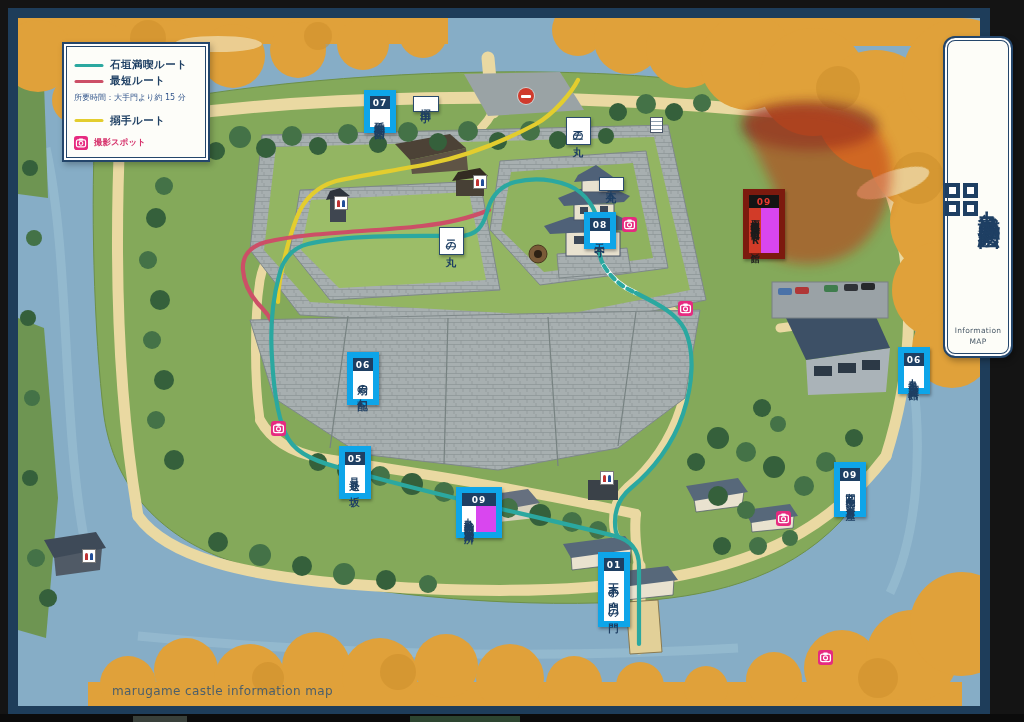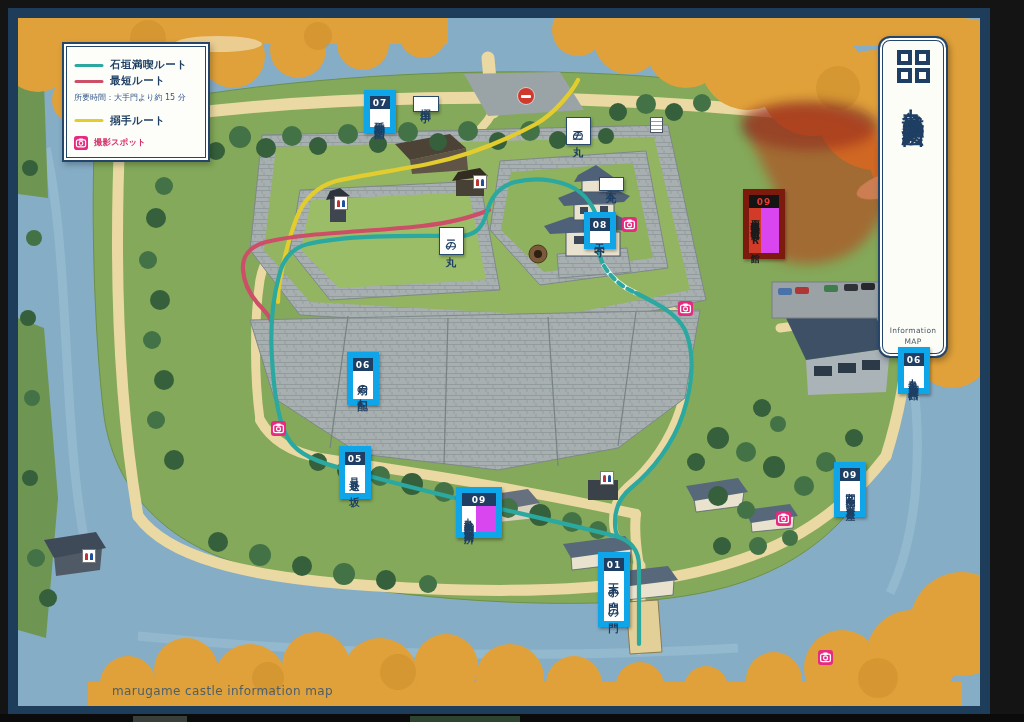--- a/index.html
+++ b/index.html
@@ -24,24 +24,24 @@
     padding:12px 10px 10px 10px;
   }
   .legend .route-head{display:flex;align-items:center;gap:6px;margin-top:2px;}
   .legend .route-name{font-size:10.5px;font-weight:bold;color:#1e3f63;letter-spacing:.5px;}
   .legend .route-desc{font-size:8px;line-height:1.6;color:#33568c;margin:4px 0 9px 0;}
   .legend .photo-row{display:flex;align-items:center;gap:6px;margin-top:8px;}
   .legend .photo-label{font-size:8.5px;font-weight:bold;color:#d6336c;text-align:center;}
 
   
   .banner{
-    position:absolute;left:878px;top:36px;width:70px;height:322px;box-sizing:border-box;
+    position:absolute;left:943px;top:36px;width:70px;height:322px;box-sizing:border-box;
     background:#fdfdf8;border:2.5px solid #24466b;border-radius:12px;
     box-shadow:inset 0 0 0 2px #fff, inset 0 0 0 3px #24466b, 2px 3px 6px rgba(0,0,0,.3);
-    display:flex;flex-direction:column;align-items:center;padding-top:12px;
+    display:flex;flex-direction:row;align-items:center;padding-top:12px;
   }
   .crest{display:grid;grid-template-columns:15px 15px;grid-template-rows:15px 15px;gap:3px;margin-bottom:8px;}
   .crest i{display:block;box-sizing:border-box;width:15px;height:15px;border:4px solid #1e3f63;background:#fff;}
   .banner-title{
     writing-mode:vertical-rl;text-orientation:upright;
     font-size:22px;font-weight:bold;color:#1e3f63;letter-spacing:3px;line-height:1;
   }
   .banner-sub{position:absolute;bottom:9px;left:0;right:0;text-align:center;
     font-size:7.5px;color:#4a5a68;line-height:1.4;letter-spacing:.3px;}
 

